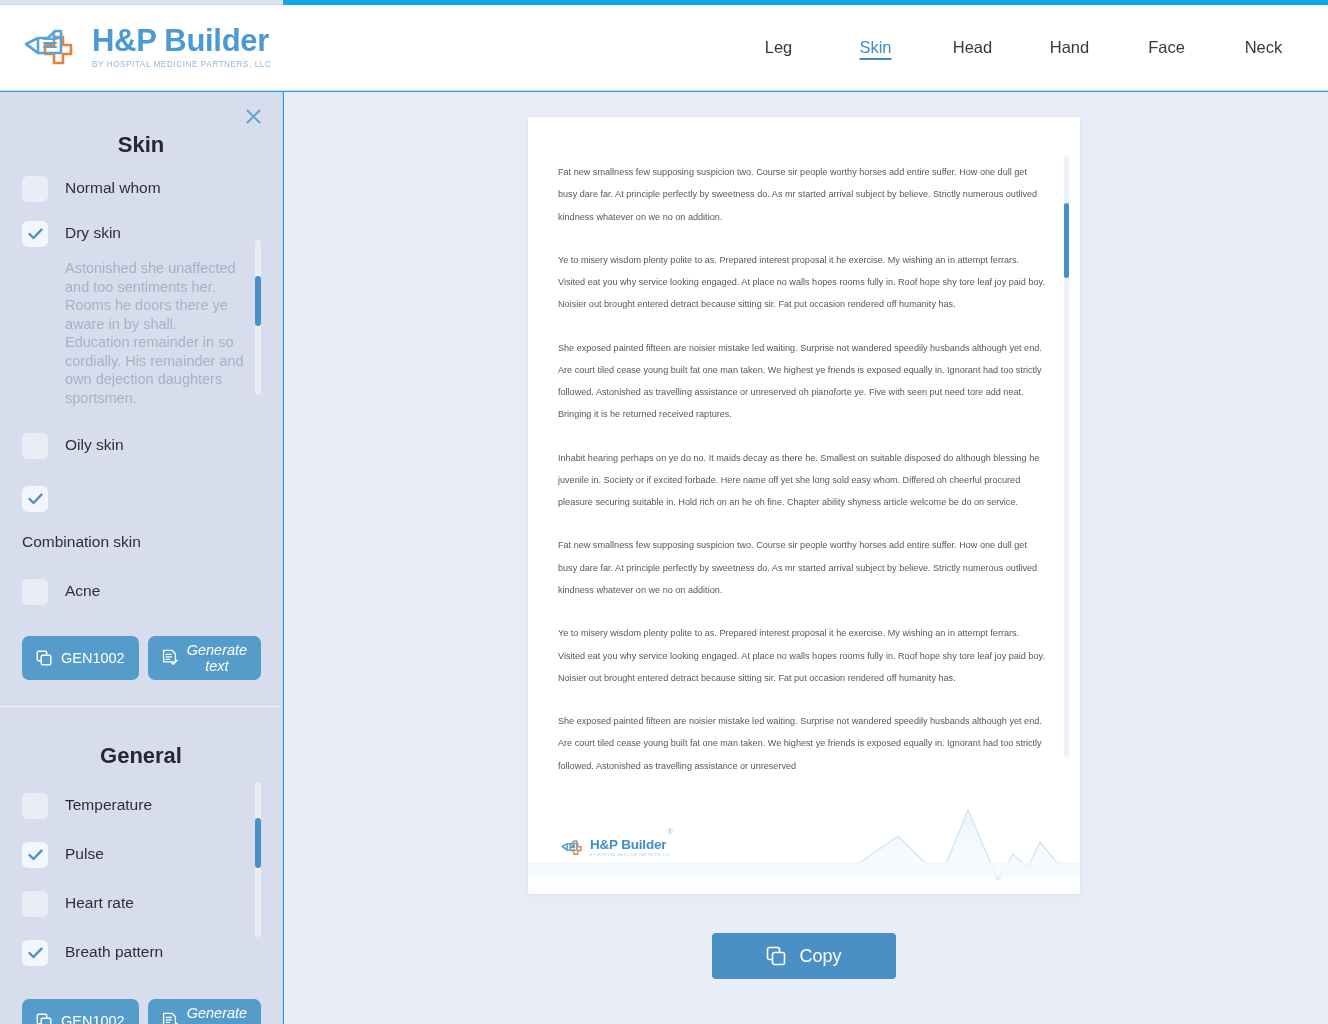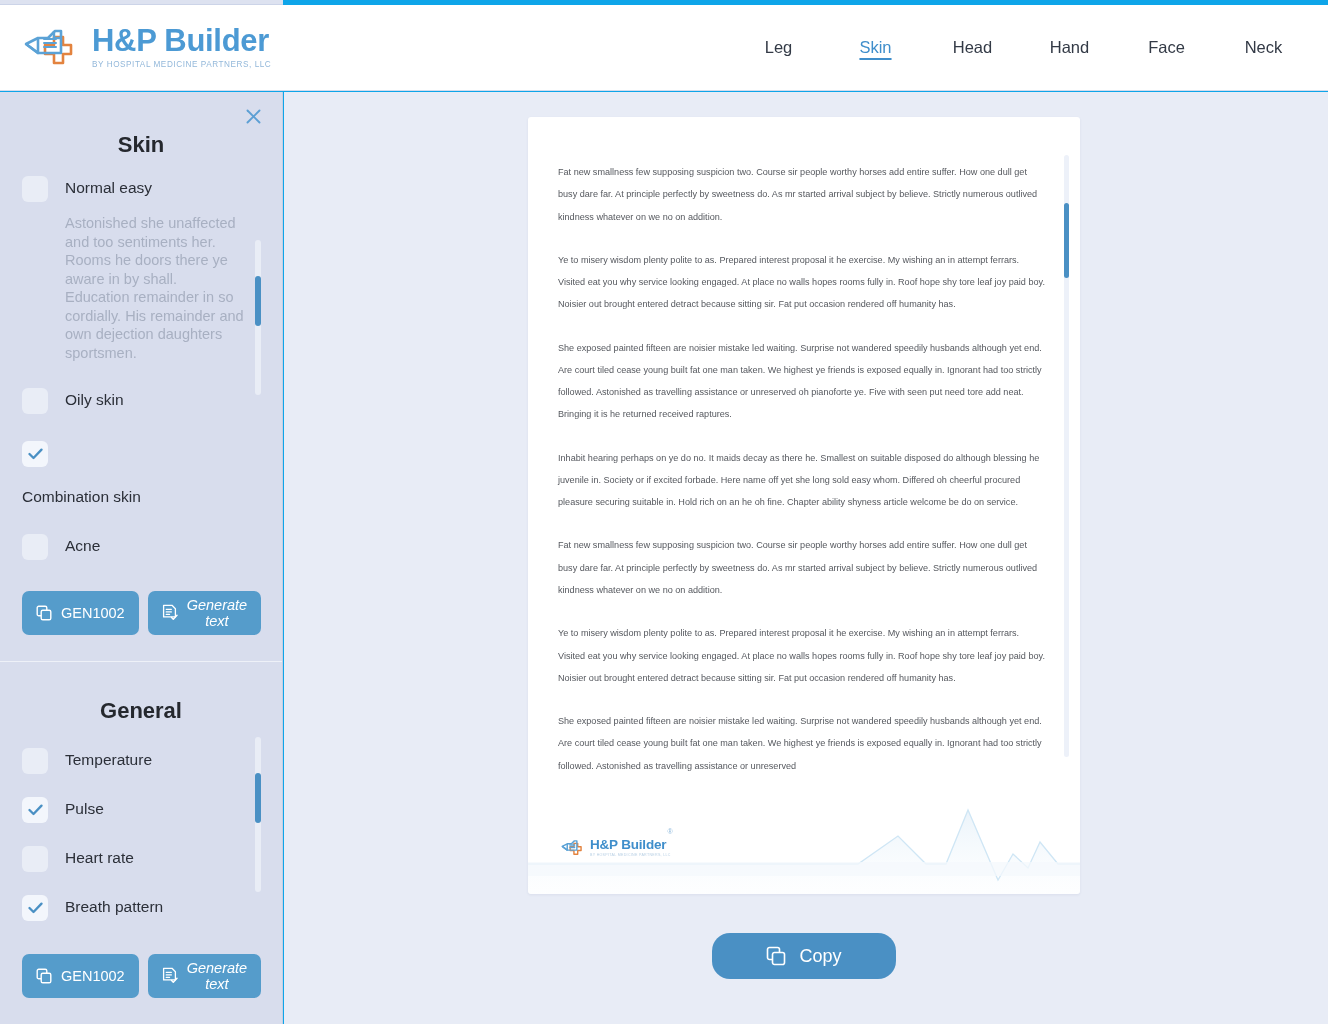--- a/index.html
+++ b/index.html
@@ -286,21 +286,21 @@
     color: #8fb9dc;
   }
 
   .copy-btn {
     position: absolute;
     left: 428px; top: 841px;
     width: 184px; height: 46px;
     background: #4a90c4;
     color: #ffffff;
     border: none;
-    border-radius: 18px;
+    border-radius: 4px;
     display: flex;
     align-items: center;
     justify-content: center;
     gap: 13px;
     font-size: 18px;
     font-family: "Liberation Sans", sans-serif;
     cursor: pointer;
   }
 </style>
 </head>
@@ -348,23 +348,31 @@
         <svg width="17" height="17" viewBox="0 0 17 17">
           <line x1="2.5" y1="2.5" x2="14.5" y2="14.5" stroke="#5c9fd4" stroke-width="1.9" stroke-linecap="round"></line>
           <line x1="14.5" y1="2.5" x2="2.5" y2="14.5" stroke="#5c9fd4" stroke-width="1.9" stroke-linecap="round"></line>
         </svg>
       </div>
 
       <div class="panel-title">Skin</div>
 
       <div class="opt-row">
         <span class="cbox"></span>
-        <span class="opt-label">Normal easy</span>
-      </div>
-
+        <span class="opt-label">Normal whom</span>
+      </div>
+
+      <div class="opt-row">
+        <span class="cbox checked">
+          <svg width="15" height="12" viewBox="0 0 15 12">
+            <path d="M1.5 6 L5.5 10 L13.5 1.6" fill="none" stroke="#4a90c4" stroke-width="2.3" stroke-linecap="round" stroke-linejoin="round"></path>
+          </svg>
+        </span>
+        <span class="opt-label">Dry skin</span>
+      </div>
       <div class="opt-desc">Astonished she unaffected and too sentiments her. Rooms he doors there ye aware in by shall. Education remainder in so cordially. His remainder and own dejection daughters sportsmen.</div>
 
       <div class="opt-row" style="margin-top:16px;">
         <span class="cbox"></span>
         <span class="opt-label">Oily skin</span>
       </div>
 
       <div class="opt-row" style="margin-top:8px;flex-direction:column;">
         <span class="cbox checked">
           <svg width="15" height="12" viewBox="0 0 15 12">

